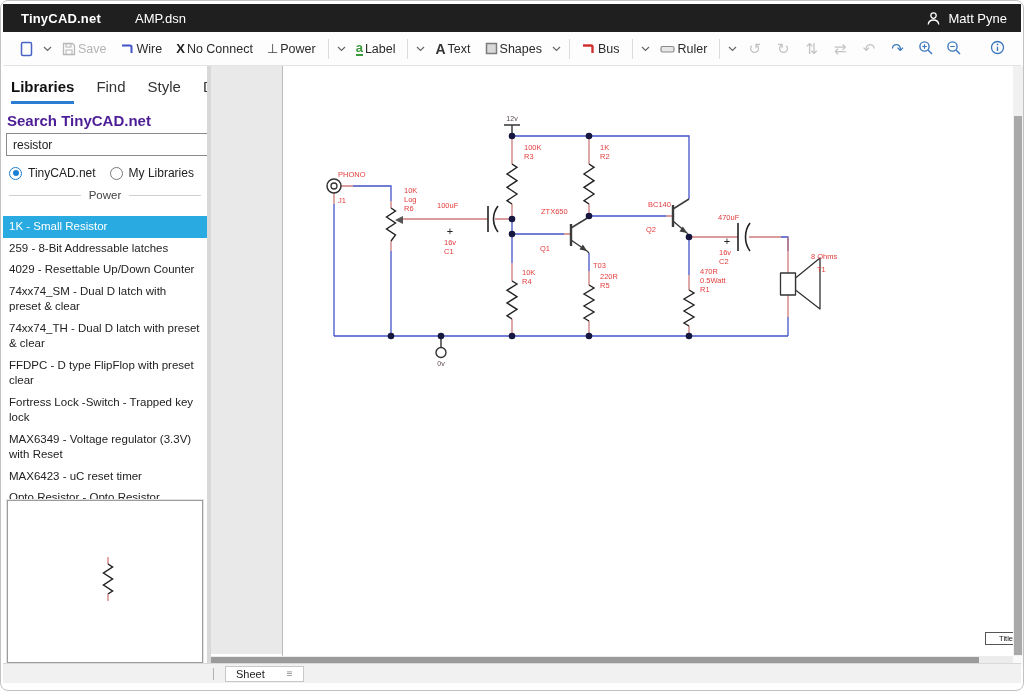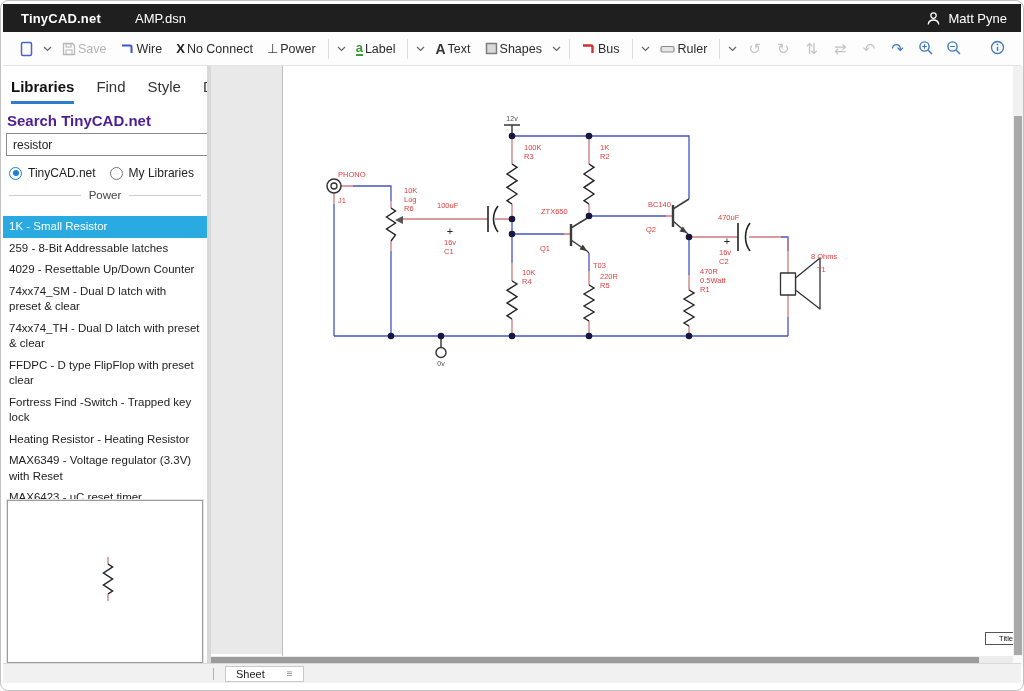--- a/index.html
+++ b/index.html
@@ -227,22 +227,21 @@
         <span>Power</span>
         <span class="ln"></span>
     </div>
     <div class="list">
       <div class="li sel">1K - Small Resistor</div>
       <div class="li">259 - 8-Bit Addressable latches</div>
       <div class="li">4029 - Resettable Up/Down Counter</div>
       <div class="li">74xx74_SM - Dual D latch with preset &amp; clear</div>
       <div class="li">74xx74_TH - Dual D latch with preset &amp; clear</div>
       <div class="li">FFDPC - D type FlipFlop with preset clear</div>
-      <div class="li">Fortress Find -Switch - Trapped key lock</div>
-      <div class="li">Heating Resistor - Heating Resistor</div>
+      <div class="li">Fortress Lock -Switch - Trapped key lock</div>
       <div class="li">MAX6349 - Voltage regulator (3.3V) with Reset</div>
       <div class="li">MAX6423 - uC reset timer</div>
       <div class="li">Opto Resistor - Opto Resistor</div>
       <div class="li">Opto Resistor - Opto Resistor</div>
       <div class="li">POT - Variable Resistor</div>
       <div class="li">POT - Var. Resistor</div>
     </div>
     <div class="preview">
       <svg width="194" height="161">
         <line x1="100" y1="56" x2="100" y2="63" stroke="#cc7a7a" stroke-width="1.3"></line>

